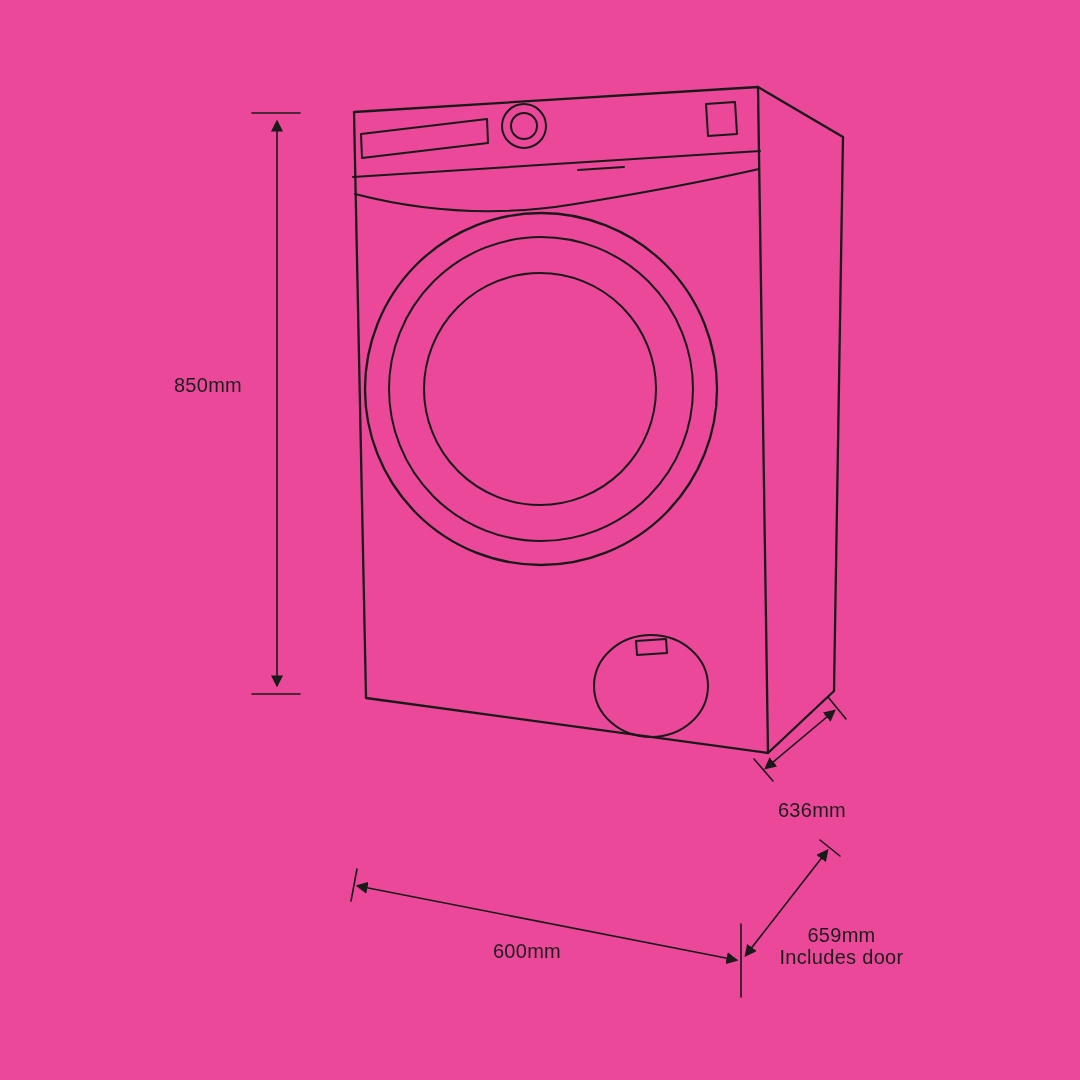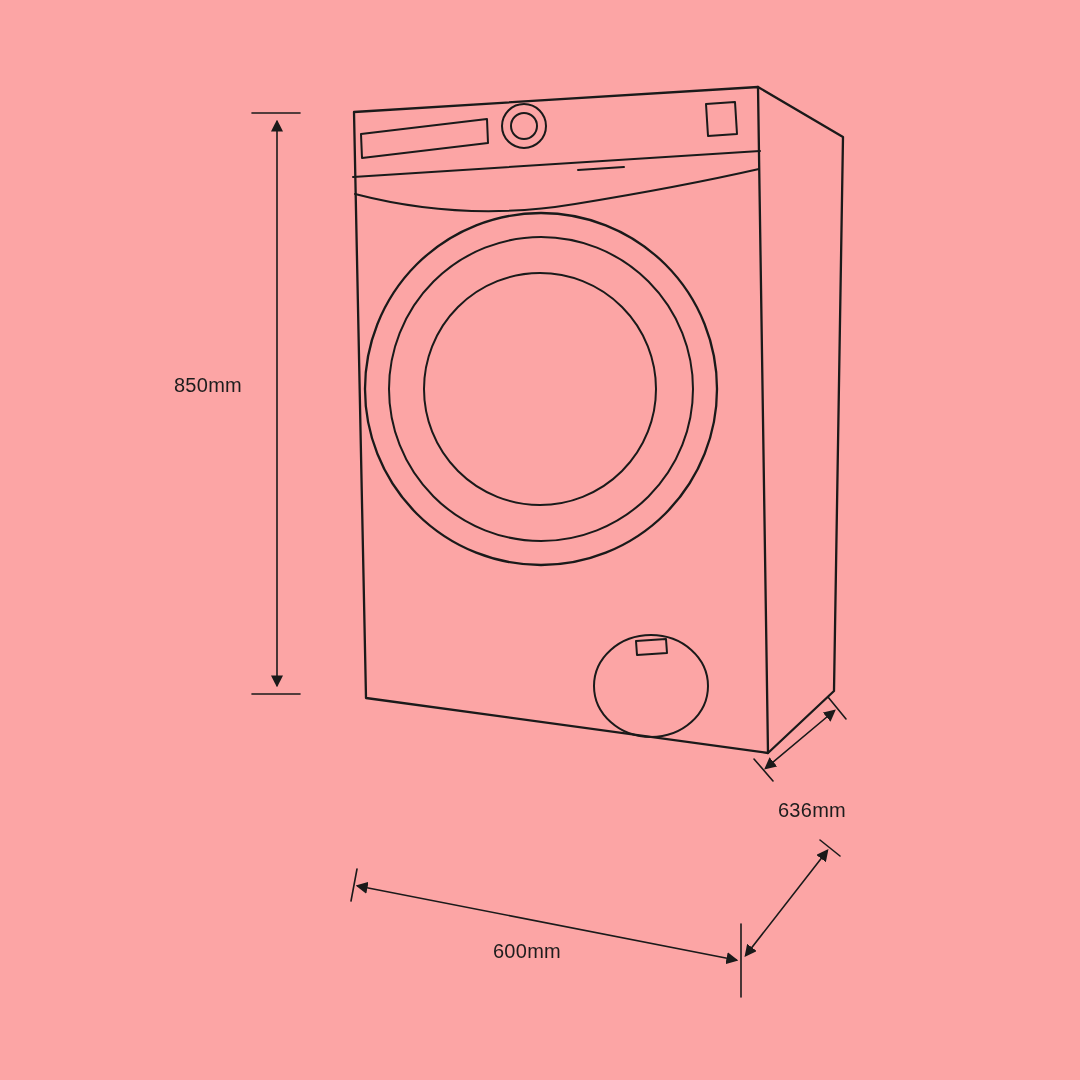--- a/index.html
+++ b/index.html
@@ -4,21 +4,21 @@
 <style>
   html, body {
     margin: 0;
     padding: 0;
     background: #ffffff;
   }
   .canvas {
     position: relative;
     width: 1080px;
     height: 1080px;
-    background: #fca5a5;
+    background: #ec4899;
     overflow: hidden;
     font-family: "Liberation Sans", sans-serif;
   }
   .art {
     position: absolute;
     inset: 0;
   }
   .dim-label {
     position: absolute;
     font-family: "Liberation Sans", sans-serif;
@@ -95,14 +95,18 @@
 
     </g>
   </svg>
 
   <div class="dim-label" style="left:148px; top:374px; width:120px;">850mm</div>
 
   <div class="dim-label" style="left:752px; top:799px; width:120px;">636mm</div>
 
   <div class="dim-label" style="left:462px; top:940px; width:130px;">600mm</div>
 
+  <div class="dim-label" style="left:764px; top:924px; width:155px;">
+    <div>659mm</div>
+    <div>Includes door</div>
+  </div>
 
 </div>
 
 </body></html>

